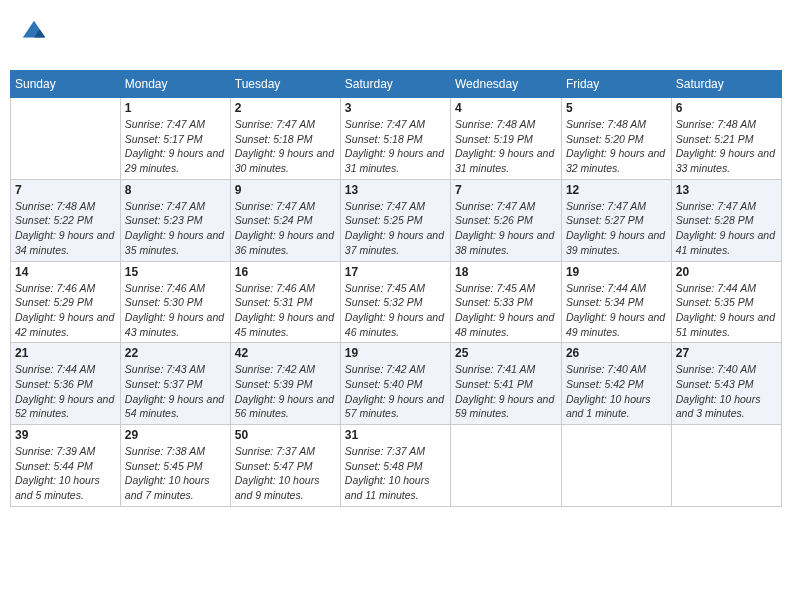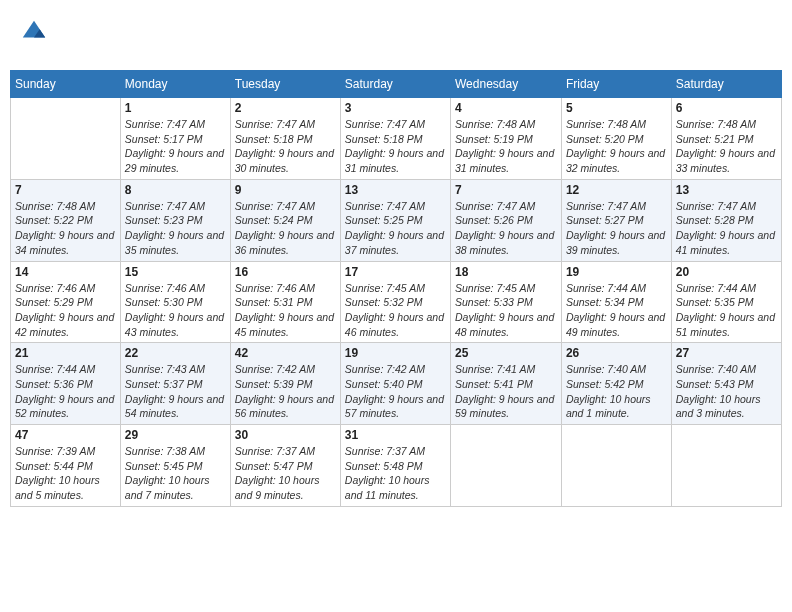--- a/index.html
+++ b/index.html
@@ -236,29 +236,29 @@
           <span class="day-number">26</span>
           <div class="day-info">Sunrise: 7:40 AM<br>Sunset: 5:42 PM<br>Daylight: 10 hours and 1 minute.</div>
         </td>
         <td>
           <span class="day-number">27</span>
           <div class="day-info">Sunrise: 7:40 AM<br>Sunset: 5:43 PM<br>Daylight: 10 hours and 3 minutes.</div>
         </td>
       </tr>
       <tr>
         <td>
-          <span class="day-number">47</span>
+          <span class="day-number">39</span>
           <div class="day-info">Sunrise: 7:39 AM<br>Sunset: 5:44 PM<br>Daylight: 10 hours and 5 minutes.</div>
         </td>
         <td>
           <span class="day-number">29</span>
           <div class="day-info">Sunrise: 7:38 AM<br>Sunset: 5:45 PM<br>Daylight: 10 hours and 7 minutes.</div>
         </td>
         <td>
-          <span class="day-number">30</span>
+          <span class="day-number">50</span>
           <div class="day-info">Sunrise: 7:37 AM<br>Sunset: 5:47 PM<br>Daylight: 10 hours and 9 minutes.</div>
         </td>
         <td>
           <span class="day-number">31</span>
           <div class="day-info">Sunrise: 7:37 AM<br>Sunset: 5:48 PM<br>Daylight: 10 hours and 11 minutes.</div>
         </td>
         <td class="empty-cell"></td>
         <td class="empty-cell"></td>
         <td class="empty-cell"></td>
       </tr>

